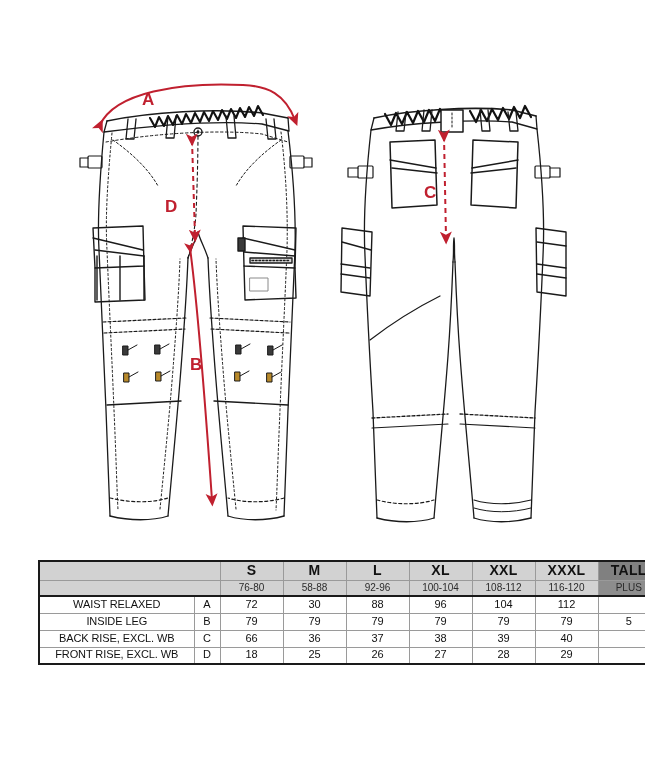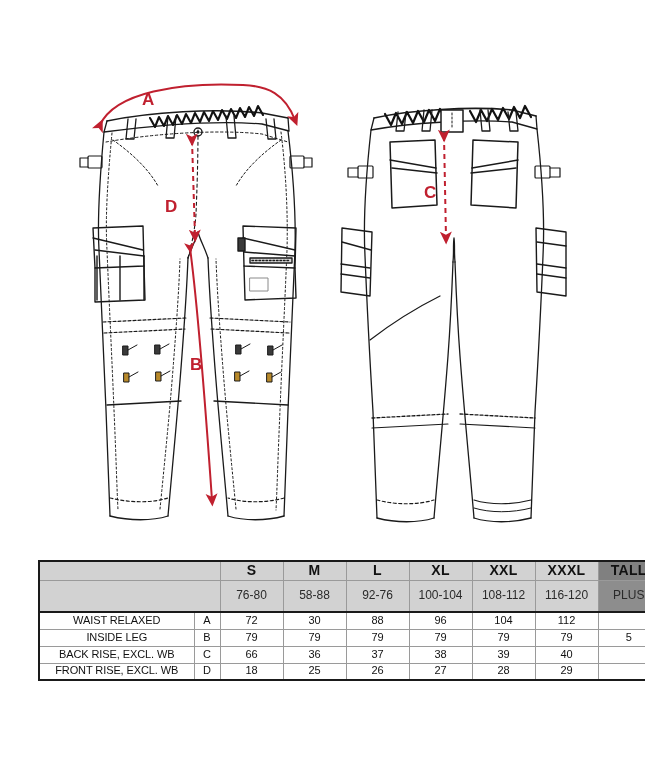--- a/index.html
+++ b/index.html
@@ -47,21 +47,21 @@
   }
   
   col.c-label  { width: 155px; }
   col.c-letter { width: 26px;  }
   col.c-size   { width: 63px;  }
   col.c-tall   { width: 62px;  }
 
   
   tr.head-main td, tr.head-sub td { background: #d2d2d2; }
   tr.head-main td { height: 19px; font-weight: bold; font-size: 14px; letter-spacing: .3px; }
-  tr.head-sub  td { height: 32px; font-size: 12px; color: #2a2a2a; }
+  tr.head-sub  td { height: 16px; font-size: 10px; color: #2a2a2a; }
   td.corner-blank { background: #d2d2d2 !important; border-right: 2px solid #1a1a1a; }
   td.tall-head {
     background: #808080 !important;
     color: #ffffff;
     font-weight: bold;
     font-size: 13px;
     border-left: 2px solid #1a1a1a;
   }
   td.tall-sub {
     background: #8d8d8d !important;
@@ -295,21 +295,21 @@
         <td>L</td>
         <td>XL</td>
         <td>XXL</td>
         <td>XXXL</td>
         <td class="tall-head">TALL</td>
       </tr>
       <tr class="head-sub">
         <td class="corner-blank" colspan="2"></td>
         <td class="grp-start">76-80</td>
         <td>58-88</td>
-        <td>92-76</td>
+        <td>92-96</td>
         <td>100-104</td>
         <td>108-112</td>
         <td>116-120</td>
         <td class="tall-sub">PLUS</td>
       </tr>
 
       <tr class="data-row">
         <td class="row-label">WAIST RELAXED</td>
         <td class="row-letter">A</td>
         <td class="val grp-start">72</td>

